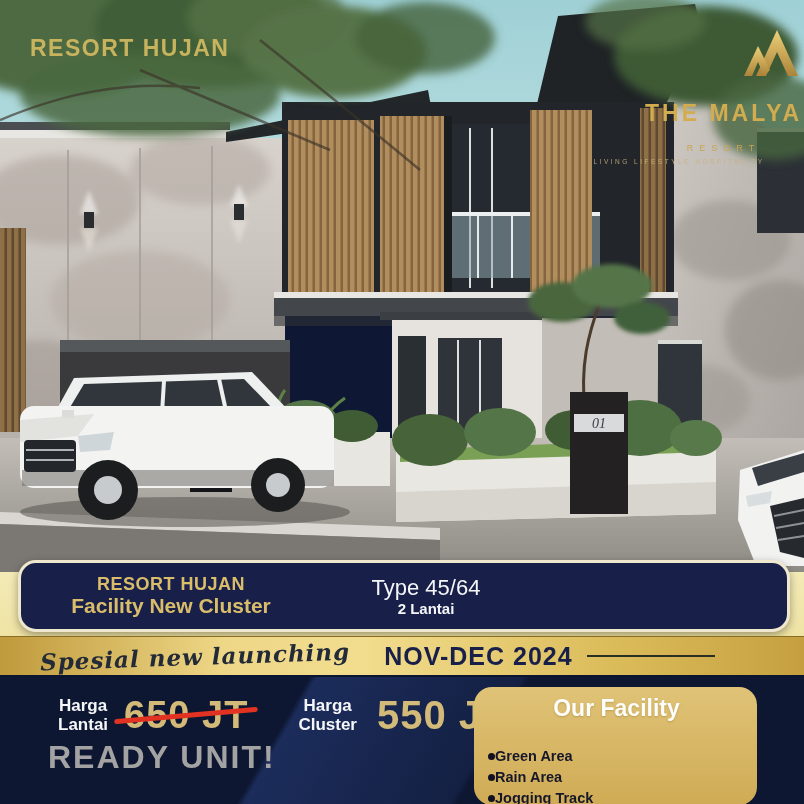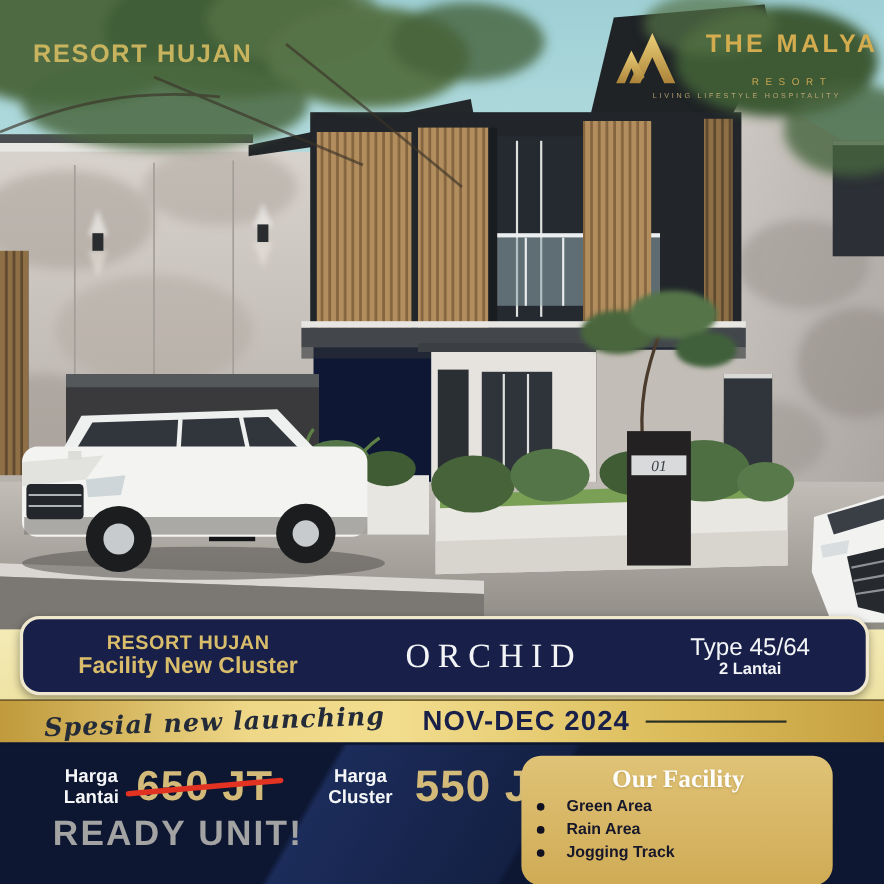--- a/index.html
+++ b/index.html
@@ -10,21 +10,21 @@
   }
   
   .photo { position:absolute; left:0; top:0; width:804px; height:572px; }
   .photo svg { display:block; }
   .headline {
     position:absolute; left:30px; top:36px; color:rgba(217,190,98,.88);
     font-weight:bold; font-size:23px; letter-spacing:1.5px; line-height:1.08;
     text-transform:uppercase;
   }
   .logo { position:absolute; left:556px; top:26px; width:246px; text-align:center; }
-  .logo-row { display:flex; align-items:flex-start; justify-content:center; gap:24px; }
+  .logo-row { display:flex; align-items:flex-end; justify-content:center; gap:24px;flex-direction:column; }
   .logo-name { color:#d2ac4e; font-size:23px; font-weight:bold; letter-spacing:3px; white-space:nowrap; }
   .logo-sub { color:#c8a450; font-size:9px; letter-spacing:6px; margin-top:16px; }
   .logo-tag { color:rgba(203,178,124,.85); font-size:6.5px; letter-spacing:2.5px; margin-top:5px; }
   
   .band-yellow { position:absolute; left:0; top:572px; width:804px; height:64px;
     background:linear-gradient(180deg,#f3eab6,#efe3a4); }
   .banner {
     position:absolute; left:18px; top:560px; width:772px; height:72px;
     background:#18204a; border:3px solid #efe8cf; border-radius:18px;
     display:flex; align-items:center; box-shadow:0 3px 8px rgba(0,0,0,.35);
@@ -67,23 +67,23 @@
   .gap { width:18px; }
   .ready { position:absolute; left:48px; top:62px; color:#a3a3a3; font-size:32px;
     font-weight:bold; letter-spacing:2px; }
   
   .facility {
     position:absolute; left:474px; top:10px; width:283px; height:118px;
     background:linear-gradient(180deg,#e0c377,#cfab55); border-radius:18px;
     padding:8px 12px 6px 14px;
   }
   .facility-title { text-align:center; color:#fdfdfb; font-size:23px; font-weight:bold;
-    text-shadow:0 1px 2px rgba(90,60,0,.25); margin-bottom:2px;font-family:Liberation Serif, serif; }
+    text-shadow:0 1px 2px rgba(90,60,0,.25); margin-bottom:24px; }
   .facility-cols { display:grid; grid-template-columns:136px 1fr; }
-  .facility-item { display:flex; align-items:center; gap:20px; color:#17172a;
+  .facility-item { display:flex; align-items:center; gap:0; color:#17172a;
     font-size:14.5px; font-weight:bold; line-height:1.45; white-space:nowrap; }
   .dot { width:7px; height:7px; border-radius:50%; background:#111122; flex:0 0 auto; }
 </style>
 </head>
 <body>
 
 <div class="poster">
 
   <div class="photo">
     <svg width="804" height="572" viewBox="0 0 804 572">
@@ -311,23 +311,20 @@
     </div>
   </div>
 
   <div class="band-yellow"></div>
 
   <div class="banner">
     <div class="banner-left">
       <div class="l1">RESORT HUJAN</div>
       <div class="l2">Facility New Cluster</div>
     </div>
-    <div class="banner-center">
-      <div class="cluster-name">ORCHID</div>
-    </div>
     <div class="banner-right">
       <div class="t1">Type 45/64</div>
       <div class="t2">2 Lantai</div>
     </div>
   </div>
 
   <div class="band-gold">
     <div class="promo-script">Spesial new launching</div>
     <div class="promo-period">NOV-DEC 2024</div>
     <div class="promo-dash"></div>

